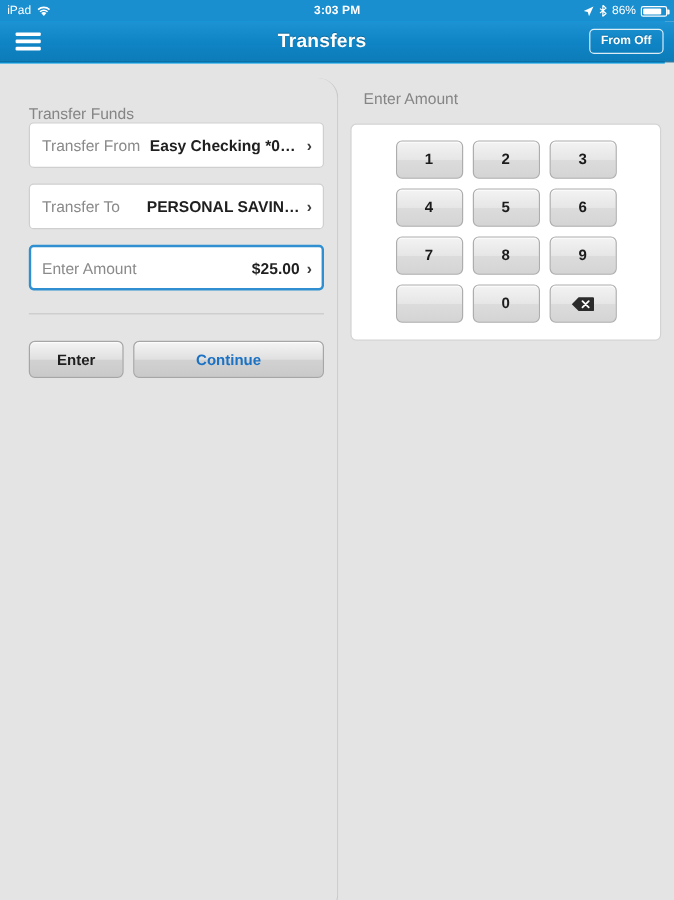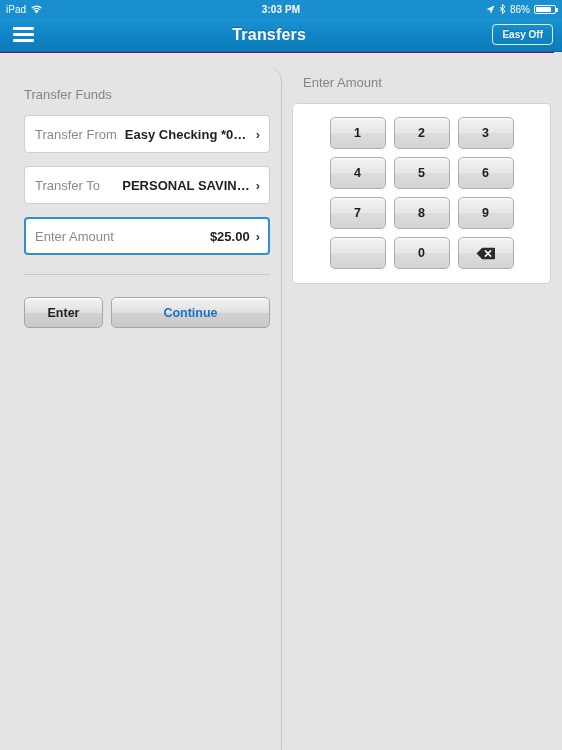--- a/index.html
+++ b/index.html
@@ -11,21 +11,21 @@
     height: 750px;
     font-family: "Liberation Sans", sans-serif;
     background: #e4e4e4;
     overflow: hidden;
     -webkit-font-smoothing: antialiased;
   }
   #app {
     position: relative;
     width: 554px;
     height: 750px;
-    background: #701a75;
+    background: #0ea5e9;
   }
 
   
   .statusbar {
     position: absolute;
     top: 0; left: 0;
     width: 562px;
     height: 18px;
     background: #1a8fd0;
     display: flex;
@@ -162,21 +162,21 @@
   }
 
   .section-title {
     color: #858585;
     font-size: 13px;
     padding: 22px 0 0 24px;
   }
   .right-pane .section-title { padding-left: 20px; }
 
   
-  .rows { margin-top: 13px; }
+  .rows { }
   .form-row {
     position: relative;
     margin: 0 11px 0 24px;
     height: 38px;
     background: #ffffff;
     border: 1px solid #cfcfcf;
     border-radius: 4px;
     box-sizing: border-box;
     display: flex;
     align-items: center;
@@ -317,21 +317,21 @@
     </div>
   </div>
 
   <div class="navbar">
     <div class="menu-btn">
       <span></span>
         <span></span>
         <span></span>
     </div>
     <div class="nav-title">Transfers</div>
-    <button class="signoff-btn">Easy Off</button>
+    <button class="signoff-btn">From Off</button>
   </div>
 
   <div class="content">
 
     <div class="left-pane">
       <div class="section-title">Transfer Funds</div>
 
       <div class="rows">
 
         <div class="form-row">

